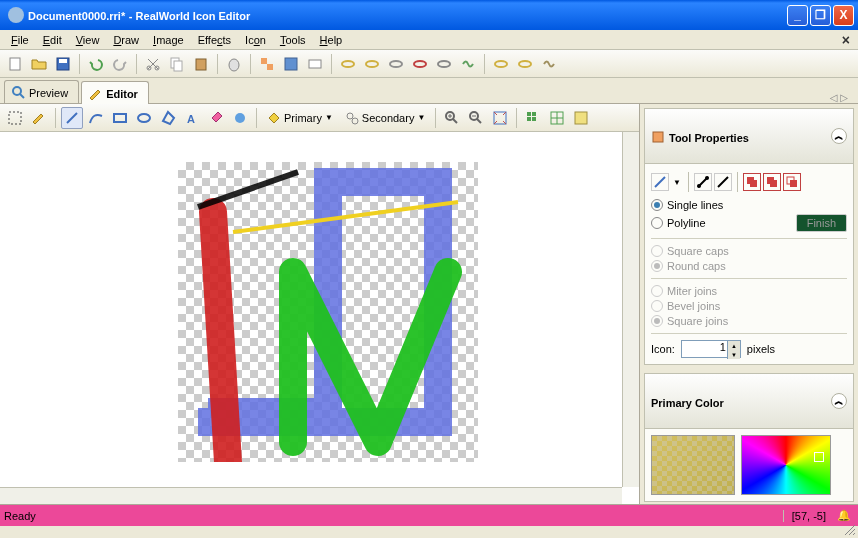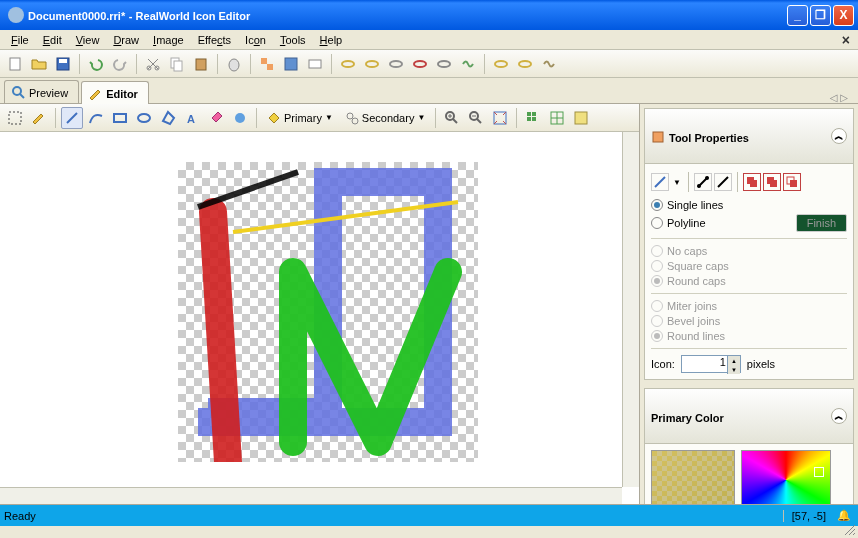--- a/index.html
+++ b/index.html
@@ -40,21 +40,21 @@
 .radio.disabled { border-color: #ccc; }
 .radio.disabled.checked::after { background: #bbb; }
 .lbl-dis { color: #999; }
 .hr { border-top: 1px solid #d0d0c0; margin: 6px 0; }
 .width-row { display: flex; align-items: center; gap: 6px; }
 .num-input { width: 60px; height: 18px; border: 1px solid #7f9db9; text-align: right; padding: 0 14px 0 0; background: #fff; position: relative; }
 .spinner { position: absolute; right: 0; top: 0; width: 13px; height: 18px; display: flex; flex-direction: column; }
 .spinner > div { flex: 1; background: #e4e4d8; border-left: 1px solid #7f9db9; font-size: 6px; display: flex; align-items: center; justify-content: center; }
 .btn { padding: 2px 10px; border: 1px solid #aca899; background: #14532d; cursor: default; border-radius: 2px;}
 .btn.dis { color: #999; border-color: #ccc; }
-.status { height: 22px; border-top: 1px solid #aca899; background: #0ea5e9; display: flex; align-items: center; padding: 0 4px; }
+.status { height: 22px; border-top: 1px solid #aca899; background: #ec4899; display: flex; align-items: center; padding: 0 4px; }
 .status-coord { margin-left: auto; border-left: 1px solid #c0c0b0; padding: 0 8px; }
 .mini-toolbar { display: flex; gap: 2px; padding: 2px 0 4px; align-items: center; }
 .sq { width:18px; height:18px; border: 1px solid #ccc; display:flex; align-items:center; justify-content:center; }
 .swatch { width: 84px; height: 60px; background: linear-gradient(135deg, #d4c060, #c0b050); border: 1px solid #999; position:relative;}
 .swatch-check { position:absolute; inset:0; background-image: repeating-conic-gradient(#ccc 0 25%, transparent 0 50%); background-size: 10px 10px; opacity:0.4;}
 .colorwheel { width: 90px; height: 60px; background: conic-gradient(red,yellow,lime,cyan,blue,magenta,red); border:1px solid #999; position:relative;}
 .color-row { display: flex; gap: 6px; }
 .scrollbar-v { position: absolute; right: 0; top: 0; bottom: 17px; width: 17px; background: #f0f0e8; border-left: 1px solid #c0c0b0;}
 .scrollbar-h { position: absolute; left: 0; right: 17px; bottom: 0; height: 17px; background: #f0f0e8; border-top: 1px solid #c0c0b0;}
 svg.ico { width: 16px; height: 16px; }
@@ -412,42 +412,38 @@
         </div>
         <div class="prop-row">
           <div class="radio"></div>
           <span>Polyline</span>
           <div style="flex:1"></div>
           <button class="btn dis">Finish</button>
         </div>
         <div class="hr"></div>
         <div class="prop-row">
             <div class="radio disabled"></div>
-            <span class="lbl-dis">No caps</span>
-          </div>
-        <div class="prop-row">
-            <div class="radio disabled"></div>
             <span class="lbl-dis">Square caps</span>
           </div>
         <div class="prop-row">
             <div class="radio disabled checked"></div>
             <span class="lbl-dis">Round caps</span>
           </div>
         <div class="hr"></div>
         <div class="prop-row">
             <div class="radio disabled"></div>
             <span class="lbl-dis">Miter joins</span>
           </div>
         <div class="prop-row">
             <div class="radio disabled"></div>
             <span class="lbl-dis">Bevel joins</span>
           </div>
         <div class="prop-row">
             <div class="radio disabled checked"></div>
-            <span class="lbl-dis">Round lines</span>
+            <span class="lbl-dis">Square joins</span>
           </div>
         <div class="hr"></div>
         <div class="width-row">
           <span>Icon:</span>
           <div class="num-input">
             <span>1</span>
             <div class="spinner">
                 <div>▲</div>
                 <div>▼</div>
               </div>

